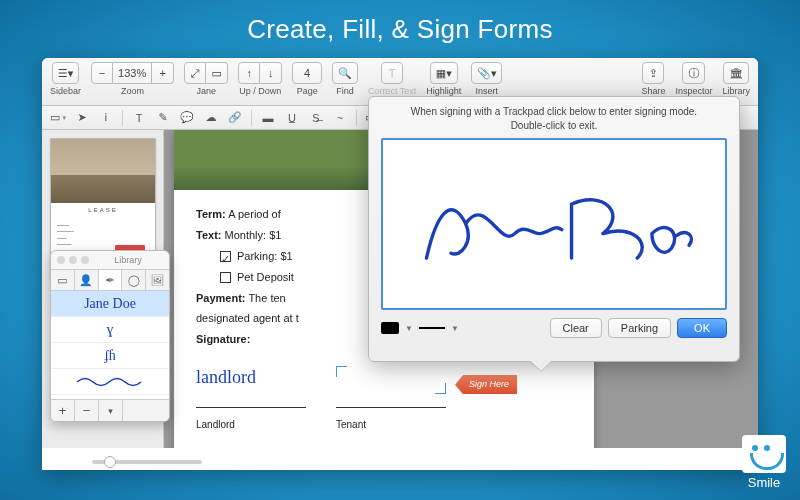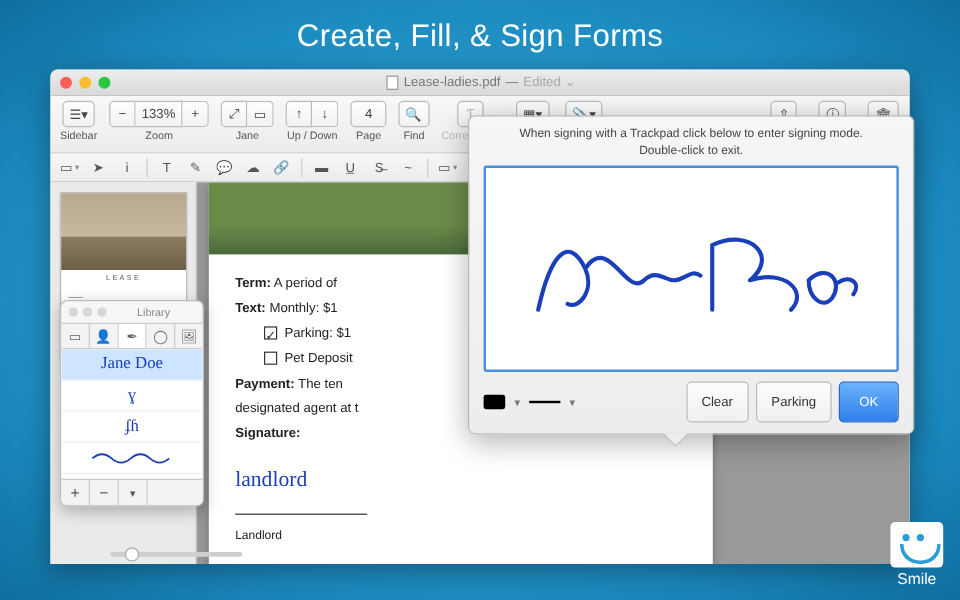--- a/index.html
+++ b/index.html
@@ -62,61 +62,47 @@
   .libtabs{height:22px;display:flex;border-top:1px solid #ccc;border-bottom:1px solid #ccc;background:#f3f3f3}
   .libtab{flex:1;display:flex;align-items:center;justify-content:center;font-size:11px;color:#666;border-right:1px solid #ccc}
   .libtab:last-child{border-right:none}
   .libtab.sel{background:#fff}
   .liblist{height:108px;background:#fff;overflow:hidden}
   .libitem{height:26px;border-bottom:1px solid #eee;display:flex;align-items:center;justify-content:center;font-family:Liberation Serif, serif;color:#1a3fb8;font-size:14px}
   .libitem.sel{background:#cde5ff}
   .libfoot{height:22px;display:flex;align-items:center;background:#f3f3f3;border-top:1px solid #ccc}
   .libfbtn{width:24px;height:100%;display:flex;align-items:center;justify-content:center;border-right:1px solid #ccc;font-size:13px;color:#555}
 
-  .popover{position:absolute;left:390px;top:96px;width:372px;height:266px;background:linear-gradient(#f6f6f6,#ededed);border:1px solid #b8b8b8;border-radius:6px;box-shadow:0 6px 24px rgba(0,0,0,.3)}
+  .popover{position:absolute;left:368px;top:96px;width:372px;height:266px;background:linear-gradient(#f6f6f6,#ededed);border:1px solid #b8b8b8;border-radius:6px;box-shadow:0 6px 24px rgba(0,0,0,.3)}
   .popover .instr{font-size:10px;color:#444;text-align:center;padding:8px 16px 6px;line-height:1.35}
   .sigpad{margin:0 12px;height:172px;background:#fff;border:2px solid #4a8fe0;border-radius:2px;display:flex;align-items:center;justify-content:center}
   .sigpad svg{width:90%;height:70%}
   .poprow{display:flex;align-items:center;padding:8px 12px;gap:6px}
   .swatch{width:18px;height:12px;background:#000;border-radius:2px}
   .swatchdrop{font-size:8px;color:#777}
   .linew{width:26px;height:2px;background:#000}
   .poprow .sp{flex:1}
-  .pbtn{height:34px;padding:0 12px;font-size:11px;background:linear-gradient(#fdfdfd,#f0f0f0);border:1px solid #bbb;border-radius:4px;color:#333}
+  .pbtn{height:20px;padding:0 12px;font-size:11px;background:linear-gradient(#fdfdfd,#f0f0f0);border:1px solid #bbb;border-radius:4px;color:#333}
   .pbtn.primary{background:linear-gradient(#6cb2ff,#2e7fe8);border-color:#2567c9;color:#fff;padding:0 16px}
   .popover::after{content:"";position:absolute;left:162px;bottom:-10px;width:0;height:0;border:10px solid transparent;border-top-color:#ededed;border-bottom:none;filter:drop-shadow(0 1px 0 #b8b8b8)}
 
   .smile{position:absolute;right:14px;bottom:10px;color:#fff;text-align:center;font-size:13px}
   .smile .logo{width:44px;height:38px;background:#fff;border-radius:4px;margin:0 auto 2px;position:relative}
   .smile .logo::before{content:"";position:absolute;left:10px;top:10px;width:6px;height:6px;background:#2a9dd6;border-radius:50%;box-shadow:12px 0 #2a9dd6}
   .smile .logo::after{content:"";position:absolute;left:8px;top:18px;width:28px;height:14px;border:3px solid #2a9dd6;border-top:none;border-radius:0 0 16px 16px}
 
   svg{display:block}
 </style>
 </head>
 <body>
 
 <div class="hero">Create, Fill, &amp; Sign Forms</div>
 
 <div class="window">
 
-  <div class="titlebar">
-    <div class="traffic">
-      <div class="dot r"></div>
-      <div class="dot y"></div>
-      <div class="dot g"></div>
-    </div>
-    <div class="titlecenter">
-      <span class="doc-icon"></span>
-      <span>Lease-ladies.pdf</span>
-      <span>—</span>
-      <span class="edited"><span>Edited</span> ⌄</span>
-    </div>
-    <div style="width:40px"></div>
-  </div>
 
   <div class="toolbar">
     <div class="tgroup">
       <div class="tbtns">
           <div class="tbtn">☰▾</div>
         </div>
       <div class="tlabel">Sidebar</div>
     </div>
     <div class="tgroup">
       <div class="tbtns">
@@ -244,20 +230,26 @@
           <p style="padding-left:24px"><span class="chk on"></span><span>Parking: $1</span></p>
           <p style="padding-left:24px"><span class="chk"></span><span>Pet Deposit</span></p>
           <p><b>Payment:</b> <span>The ten</span><br><span>designated agent at t</span></p>
           <p><b>Signature:</b></p>
           <div style="display:flex;gap:30px;align-items:flex-end;margin-top:10px">
             <div>
               <div class="handsig">landlord</div>
               <div class="underline"></div>
               <div style="font-size:10px">Landlord</div>
             </div>
+            <div>
+              <span class="sigfield corners"></span>
+              <span class="signhere">Sign Here</span>
+              <div class="underline" style="margin-top:2px"></div>
+              <div style="font-size:10px">Tenant</div>
+            </div>
           </div>
         </div>
       </div>
     </div>
   </div>
 
   <div class="slider">
       <div class="knob"></div>
     </div>
 </div>

